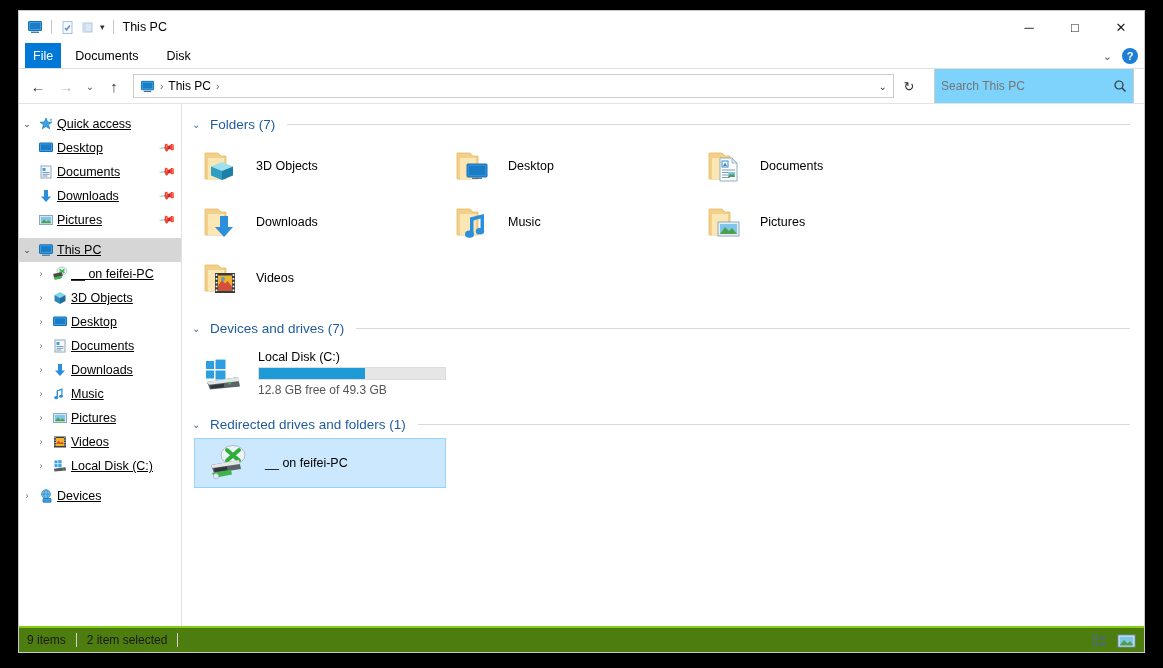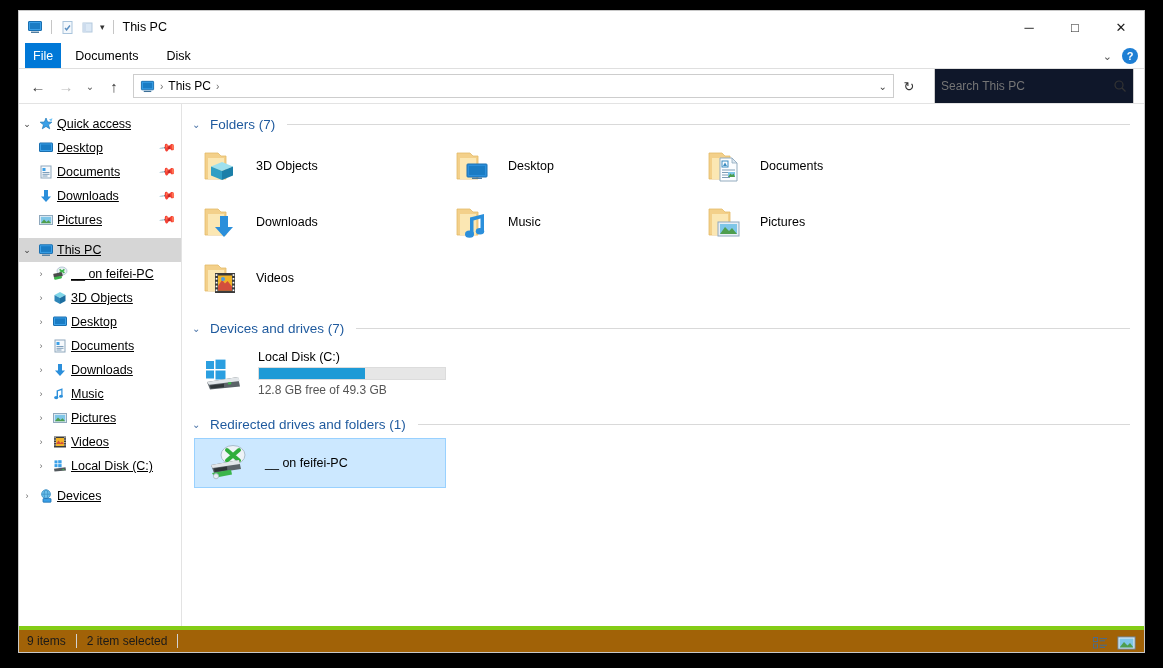--- a/index.html
+++ b/index.html
@@ -95,21 +95,21 @@
     gap: 5px;
   }
   .crumb-sep { color: #6b6b6b; font-size: 10px; }
   .addr-drop {
     margin-left: auto; display: flex; align-items: center; gap: 6px;
     color: #444; font-size: 10px; padding-right: 2px;
   }
   .refresh { font-size: 13px; color: #333; }
   .searchbox {
     width: 200px; height: 41px;
-    border: 1px solid #cdcdcd; background: #0f172a;
+    border: 1px solid #cdcdcd; background: #7dd3fc;
     display: flex; align-items: center;
     padding: 0 6px;
     margin-left: 10px;
   }
   .searchbox input {
     border: none; outline: none; flex: 1;
     font-size: 12px; color: #6d6d6d;
     font-family: "Liberation Sans", sans-serif;
     background: transparent;
   }
@@ -193,26 +193,26 @@
     display: flex; align-items: center; gap: 12px;
     padding-left: 12px;
     background: #cce8ff; border: 1px solid #99d1ff;
     margin-left: 4px; margin-top: 4px;
   }
   .redir-tile .tlabel { font-size: 12.5px; color: #000; }
 
   
   .statusbar {
     height: 26px; flex: none;
-    border-top: 4px solid #84cc16;
+    border-top: 2px solid #84cc16;
     display: flex; align-items: center;
     padding: 0 8px;
     font-size: 12px; color: #1a1a1a;
     position: relative;
-    background: #a16207;
+    background: #4d7c0f;
   }
   .status-sep { width: 1px; height: 14px; background: #d2d2d2; margin: 0 10px; }
   .viewbtns {
     position: absolute; right: 8px; top: 0; height: 26px;
     display: flex; align-items: center; gap: 8px;
   }
   .watermark {
     position: absolute; right: 62px; bottom: -4px;
     font-size: 20px; color: #cfcfcf;
     white-space: nowrap;

